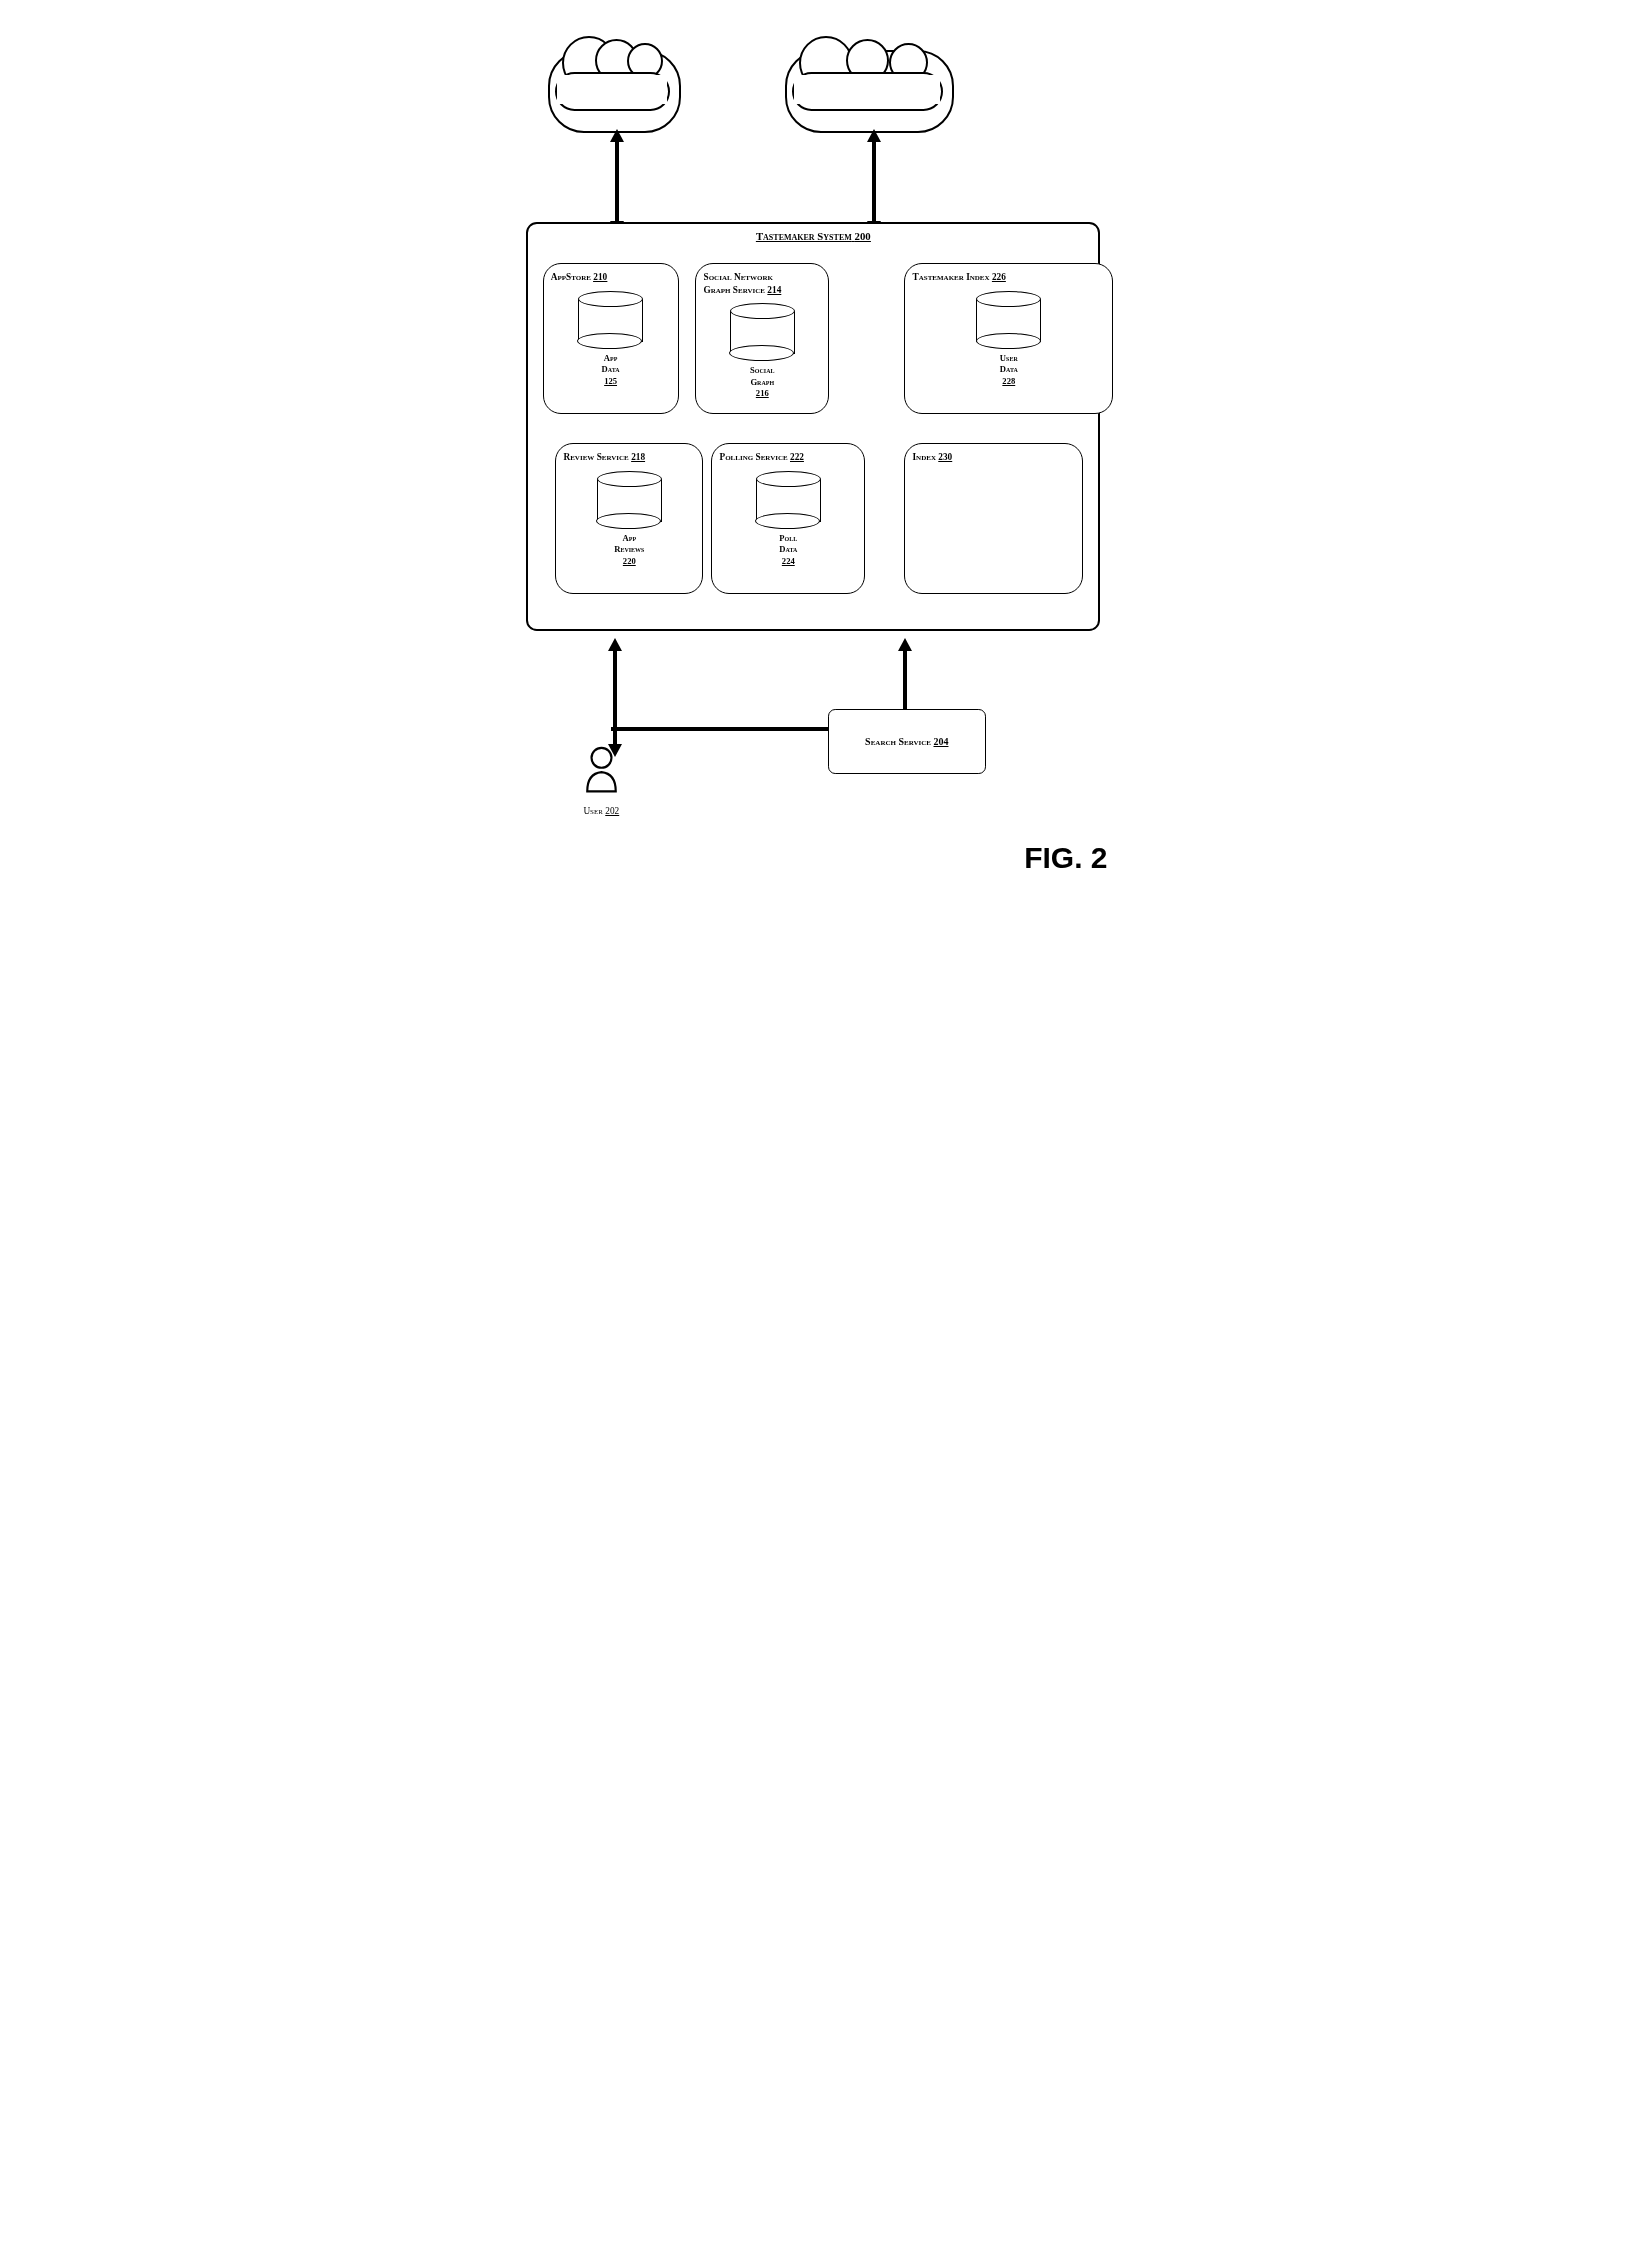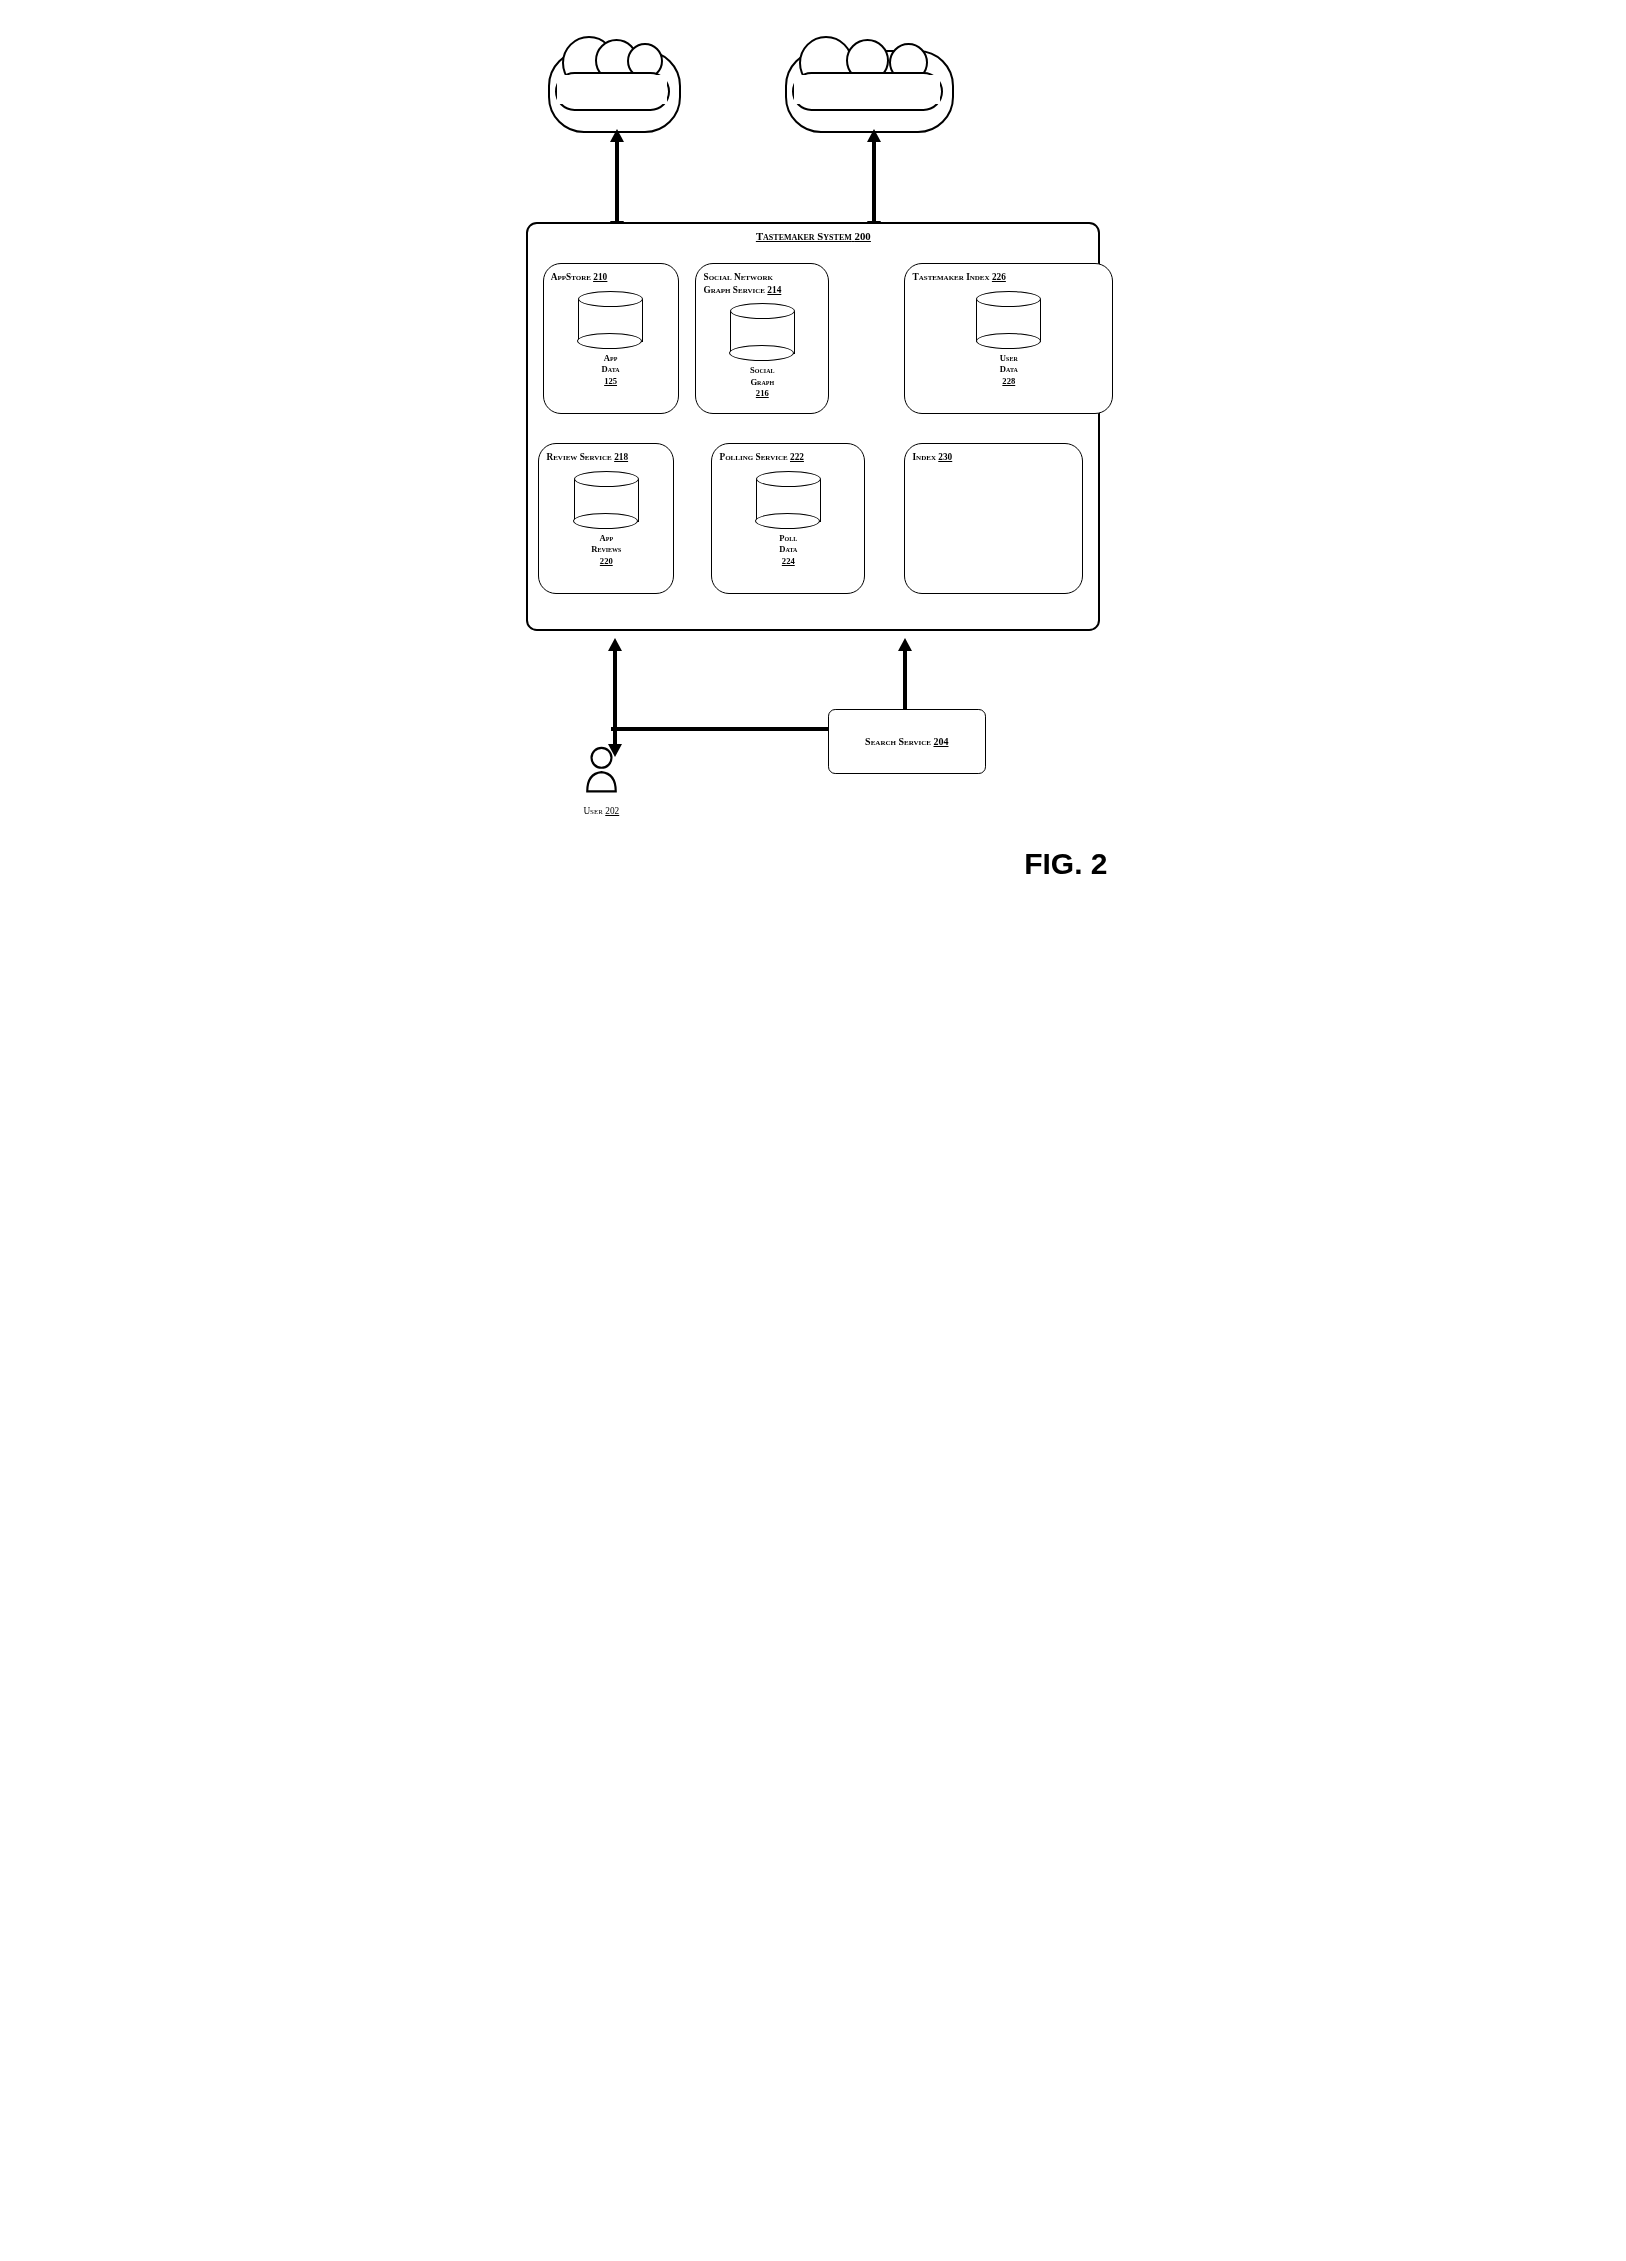--- a/index.html
+++ b/index.html
@@ -410,21 +410,21 @@
           <div class="db-body">
             <div class="db-bottom-ellipse"></div>
           </div>
         </div>
         <div class="db-label">
           User<br>Data<br><u>228</u>
         </div>
       </div>
     </div>
 
-    <div class="service-box" style="left:10px; top:219px; width:136px; height:151px;">
+    <div class="service-box" style="left:27px; top:219px; width:148px; height:151px;">
       <div class="service-title">
         Review Service <u>218</u>
       </div>
       <div class="db-container">
         <div class="db-cylinder">
           <div class="db-top"></div>
           <div class="db-body">
             <div class="db-bottom-ellipse"></div>
           </div>
         </div>
@@ -487,18 +487,18 @@
     </div>
   </div>
 
   <div class="search-box" style="left:323px; top:695px; width:158px; height:65px;justify-content:center;">
     <div class="search-label">
       <span>Search Service</span>
       <span class="ref">204</span>
     </div>
   </div>
 
-  <div class="fig-label" style="position:absolute; right:14.3px; bottom:8px;">
+  <div class="fig-label" style="position:absolute; right:14.3px; bottom:14px;">
     <span>FIG. 2</span>
   </div>
 
 </div>
 
 
 </body></html>

